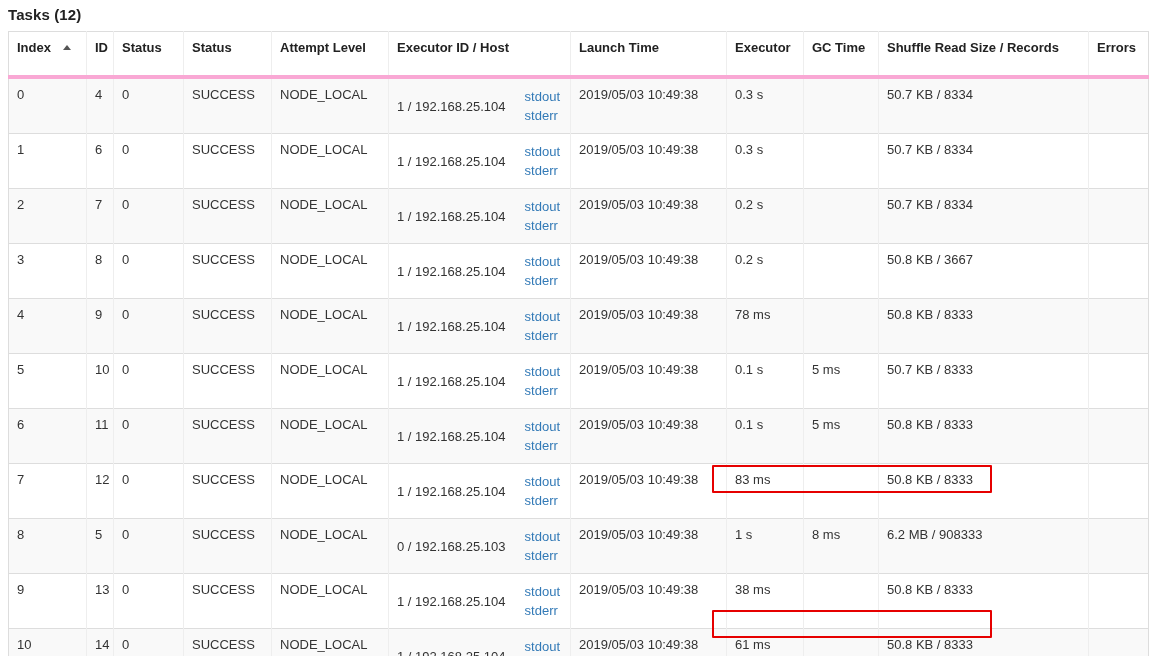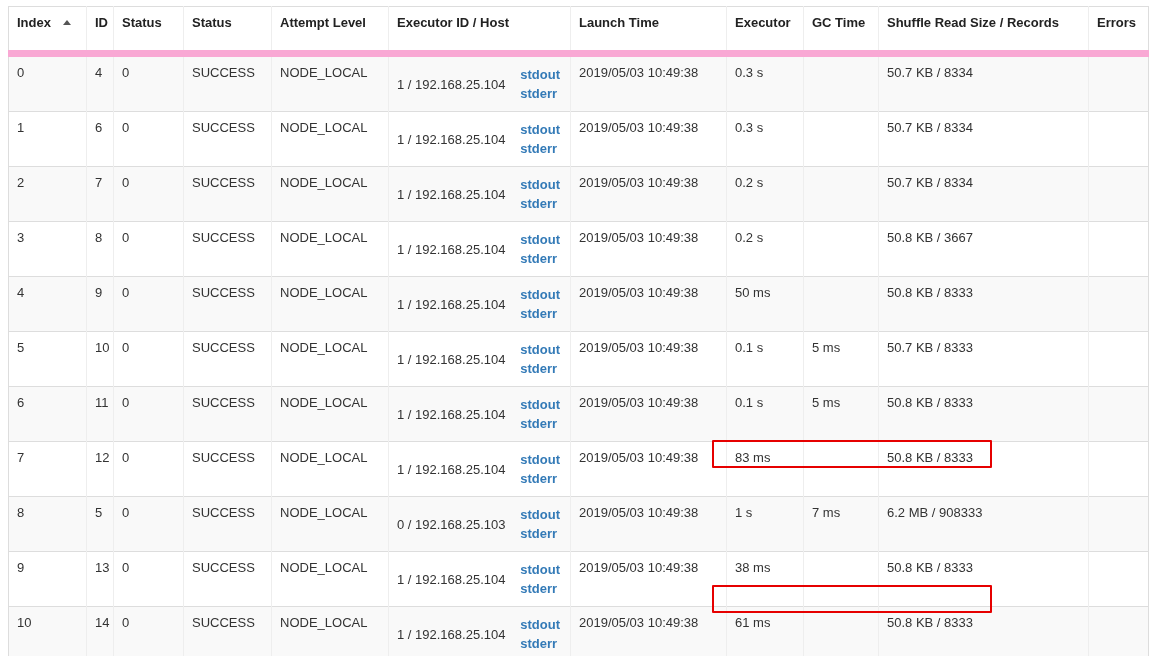--- a/index.html
+++ b/index.html
@@ -36,21 +36,21 @@
   }
   table.tasks {
     border-collapse: collapse;
     width: 1140px;
     table-layout: fixed;
     border: 1px solid #dddddd;
     background: #ffffff;
   }
   table.tasks thead th {
     background: #ffffff;
-    border-bottom: 7px solid #f9a8d4;
+    border-bottom: 4px solid #f9a8d4;
     border-right: 1px solid #eeeeee;
     font-size: 13px;
     font-weight: bold;
     color: #222222;
     text-align: left;
     padding: 8px 6px 20px 8px;
     vertical-align: middle;
     white-space: nowrap;
     height: 17px;
     box-sizing: border-box;
@@ -100,21 +100,20 @@
     display: flex;
     justify-content: space-between;
     align-items: center;
   }
   .exec-host { white-space: nowrap; }
   .logs {
     display: flex;
     flex-direction: column;
     align-items: flex-start;
     margin-right: 4px;
-    font-weight: bold;
   }
   .logs a {
     color: #337ab7;
     text-decoration: none;
     line-height: 19px;
     font-size: 13px;
     cursor: pointer;
   }
 
   .highlight-box {
@@ -124,20 +123,21 @@
     pointer-events: none;
     background: transparent;
     border-radius: 1px;
   }
 </style>
 </head>
 <body>
 
 <div id="page-root">
 
+  <div class="page-title">Tasks (12)</div>
 
   <div class="table-wrap">
     <table class="tasks">
       <colgroup>
         <col class="col-index">
           <col class="col-id">
           <col class="col-attempt">
           <col class="col-status">
         <col class="col-locality">
           <col class="col-executor">
@@ -256,21 +256,21 @@
             <td>
               <div class="exec-cell">
                 <span class="exec-host">1 / 192.168.25.104</span>
                 <div class="logs">
                   <a>stdout</a>
                   <a>stderr</a>
                 </div>
               </div>
             </td>
             <td>2019/05/03 10:49:38</td>
-            <td>50 ms</td>
+            <td>78 ms</td>
             <td></td>
             <td>50.8 KB / 8333</td>
             <td></td>
           </tr>
           <tr class="even">
             <td>5</td>
             <td>10</td>
             <td>0</td>
             <td>SUCCESS</td>
             <td>NODE_LOCAL</td>
@@ -341,21 +341,21 @@
               <div class="exec-cell">
                 <span class="exec-host">0 / 192.168.25.103</span>
                 <div class="logs">
                   <a>stdout</a>
                   <a>stderr</a>
                 </div>
               </div>
             </td>
             <td>2019/05/03 10:49:38</td>
             <td>1 s</td>
-            <td>7 ms</td>
+            <td>8 ms</td>
             <td>6.2 MB / 908333</td>
             <td></td>
           </tr>
           <tr class="even">
             <td>9</td>
             <td>13</td>
             <td>0</td>
             <td>SUCCESS</td>
             <td>NODE_LOCAL</td>
             <td>

